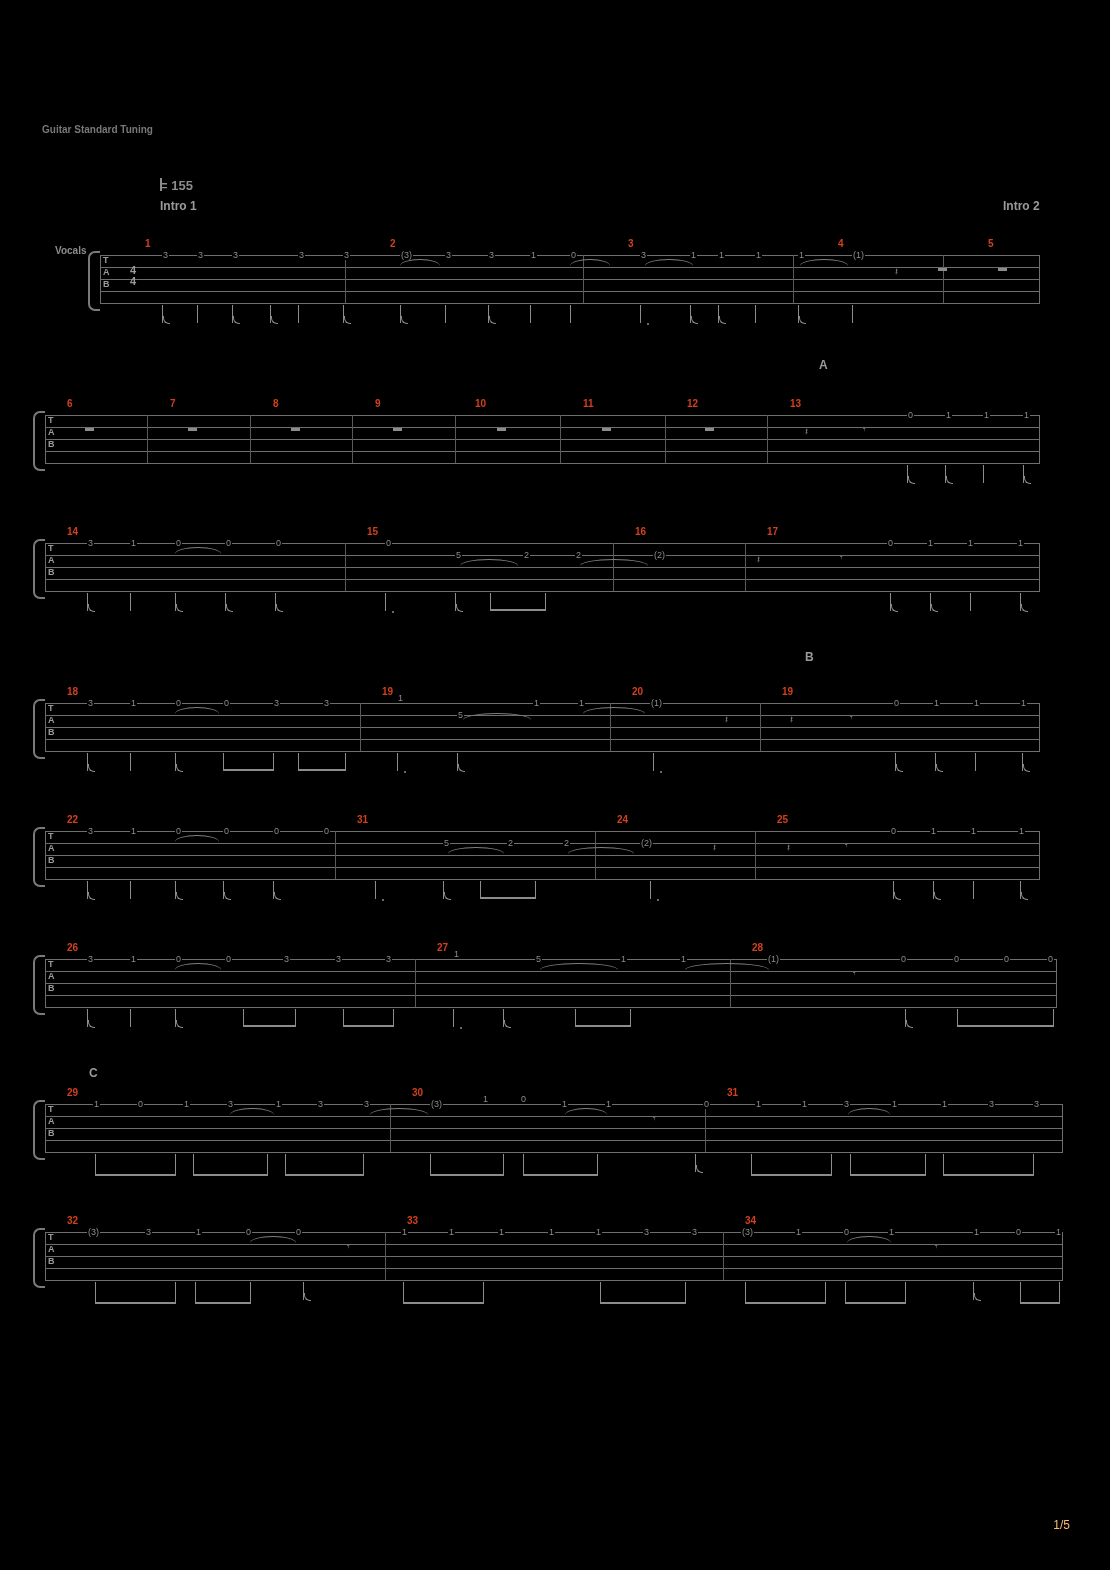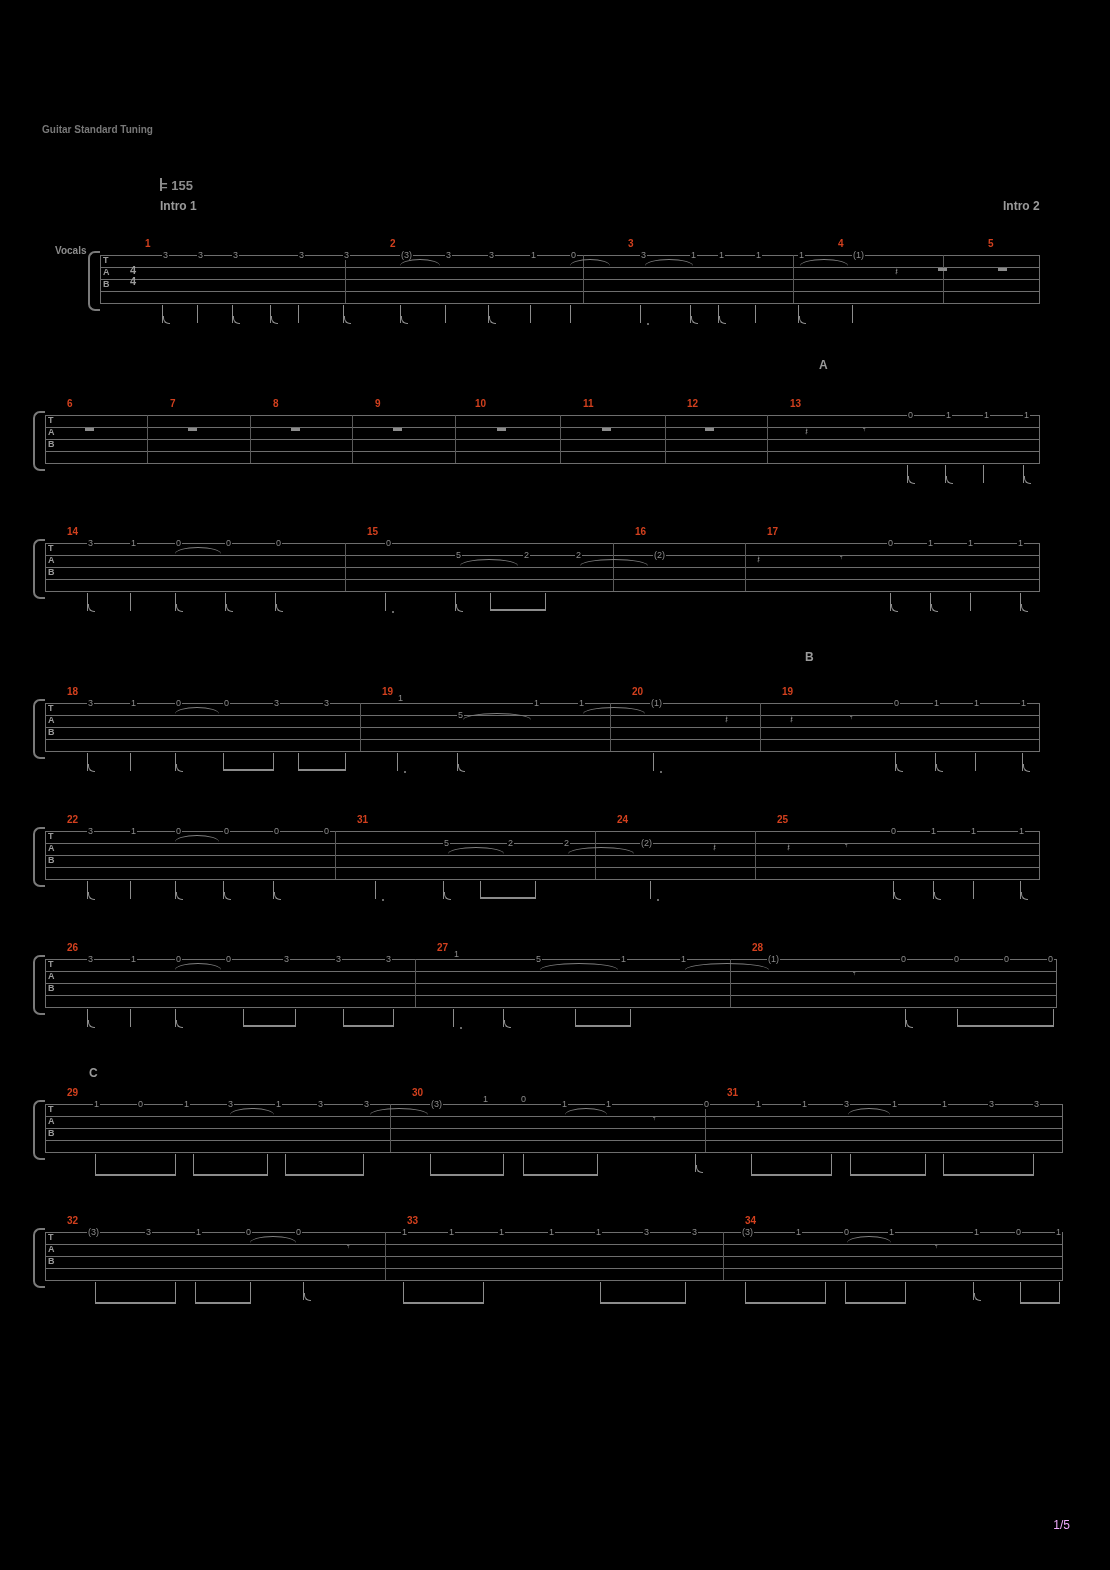--- a/index.html
+++ b/index.html
@@ -66,21 +66,21 @@
     position: absolute;
     font-size: 10px;
     font-weight: bold;
     color: #8c8c8c;
   }
   .page-num {
     position: absolute;
     right: 40px;
     bottom: 38px;
     font-size: 12px;
-    color: #f0abfc;
+    color: #fdba74;
   }
 
   
   .system {
     position: absolute;
   }
   .staff {
     position: absolute;
     left: 0;
     top: 0;

